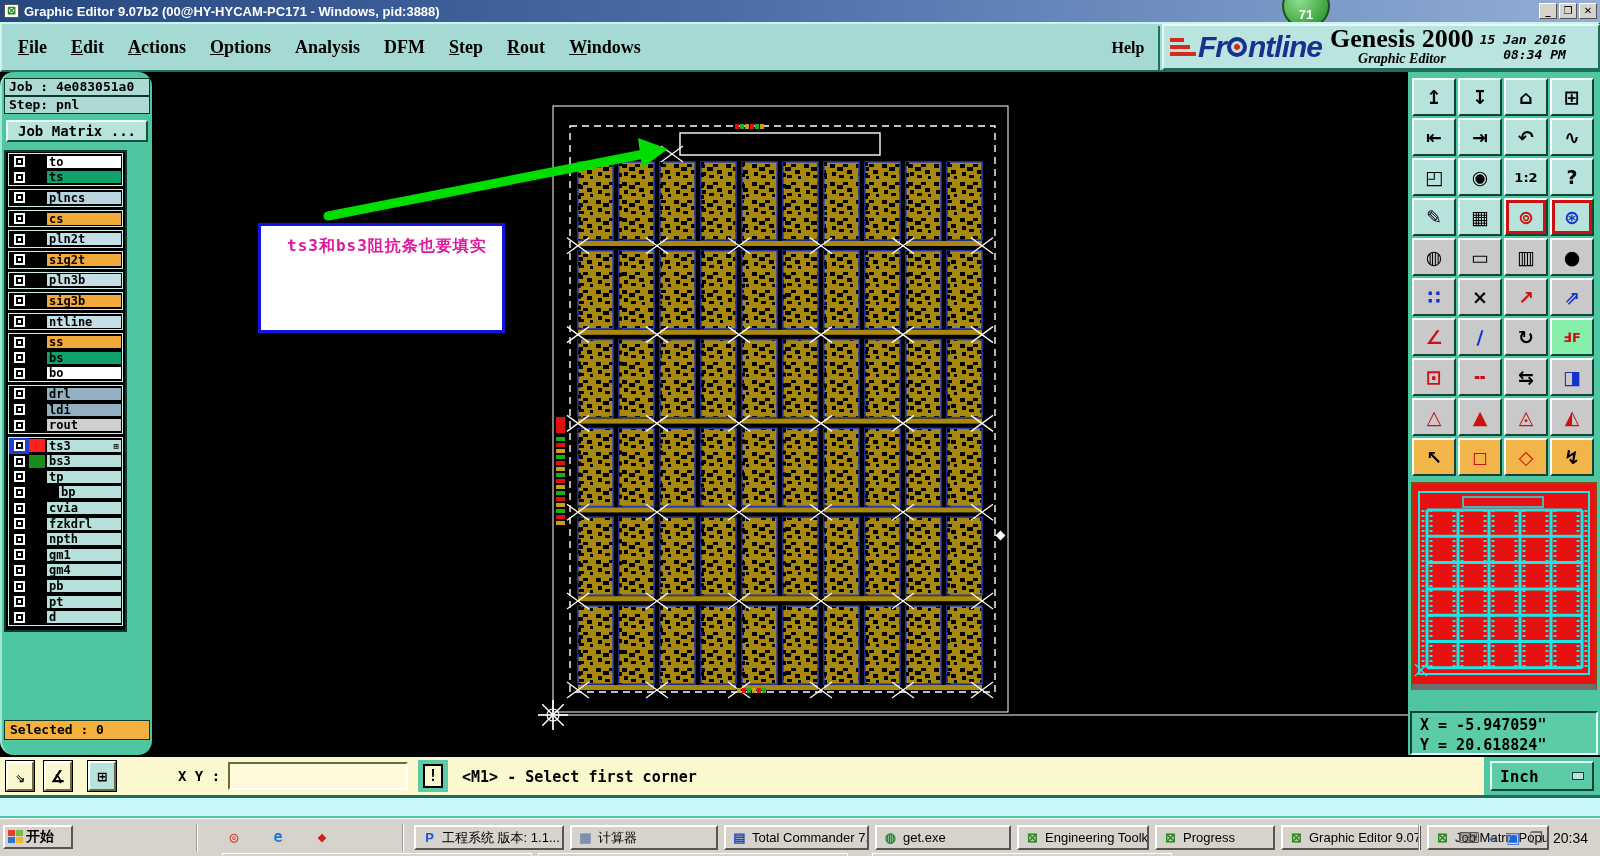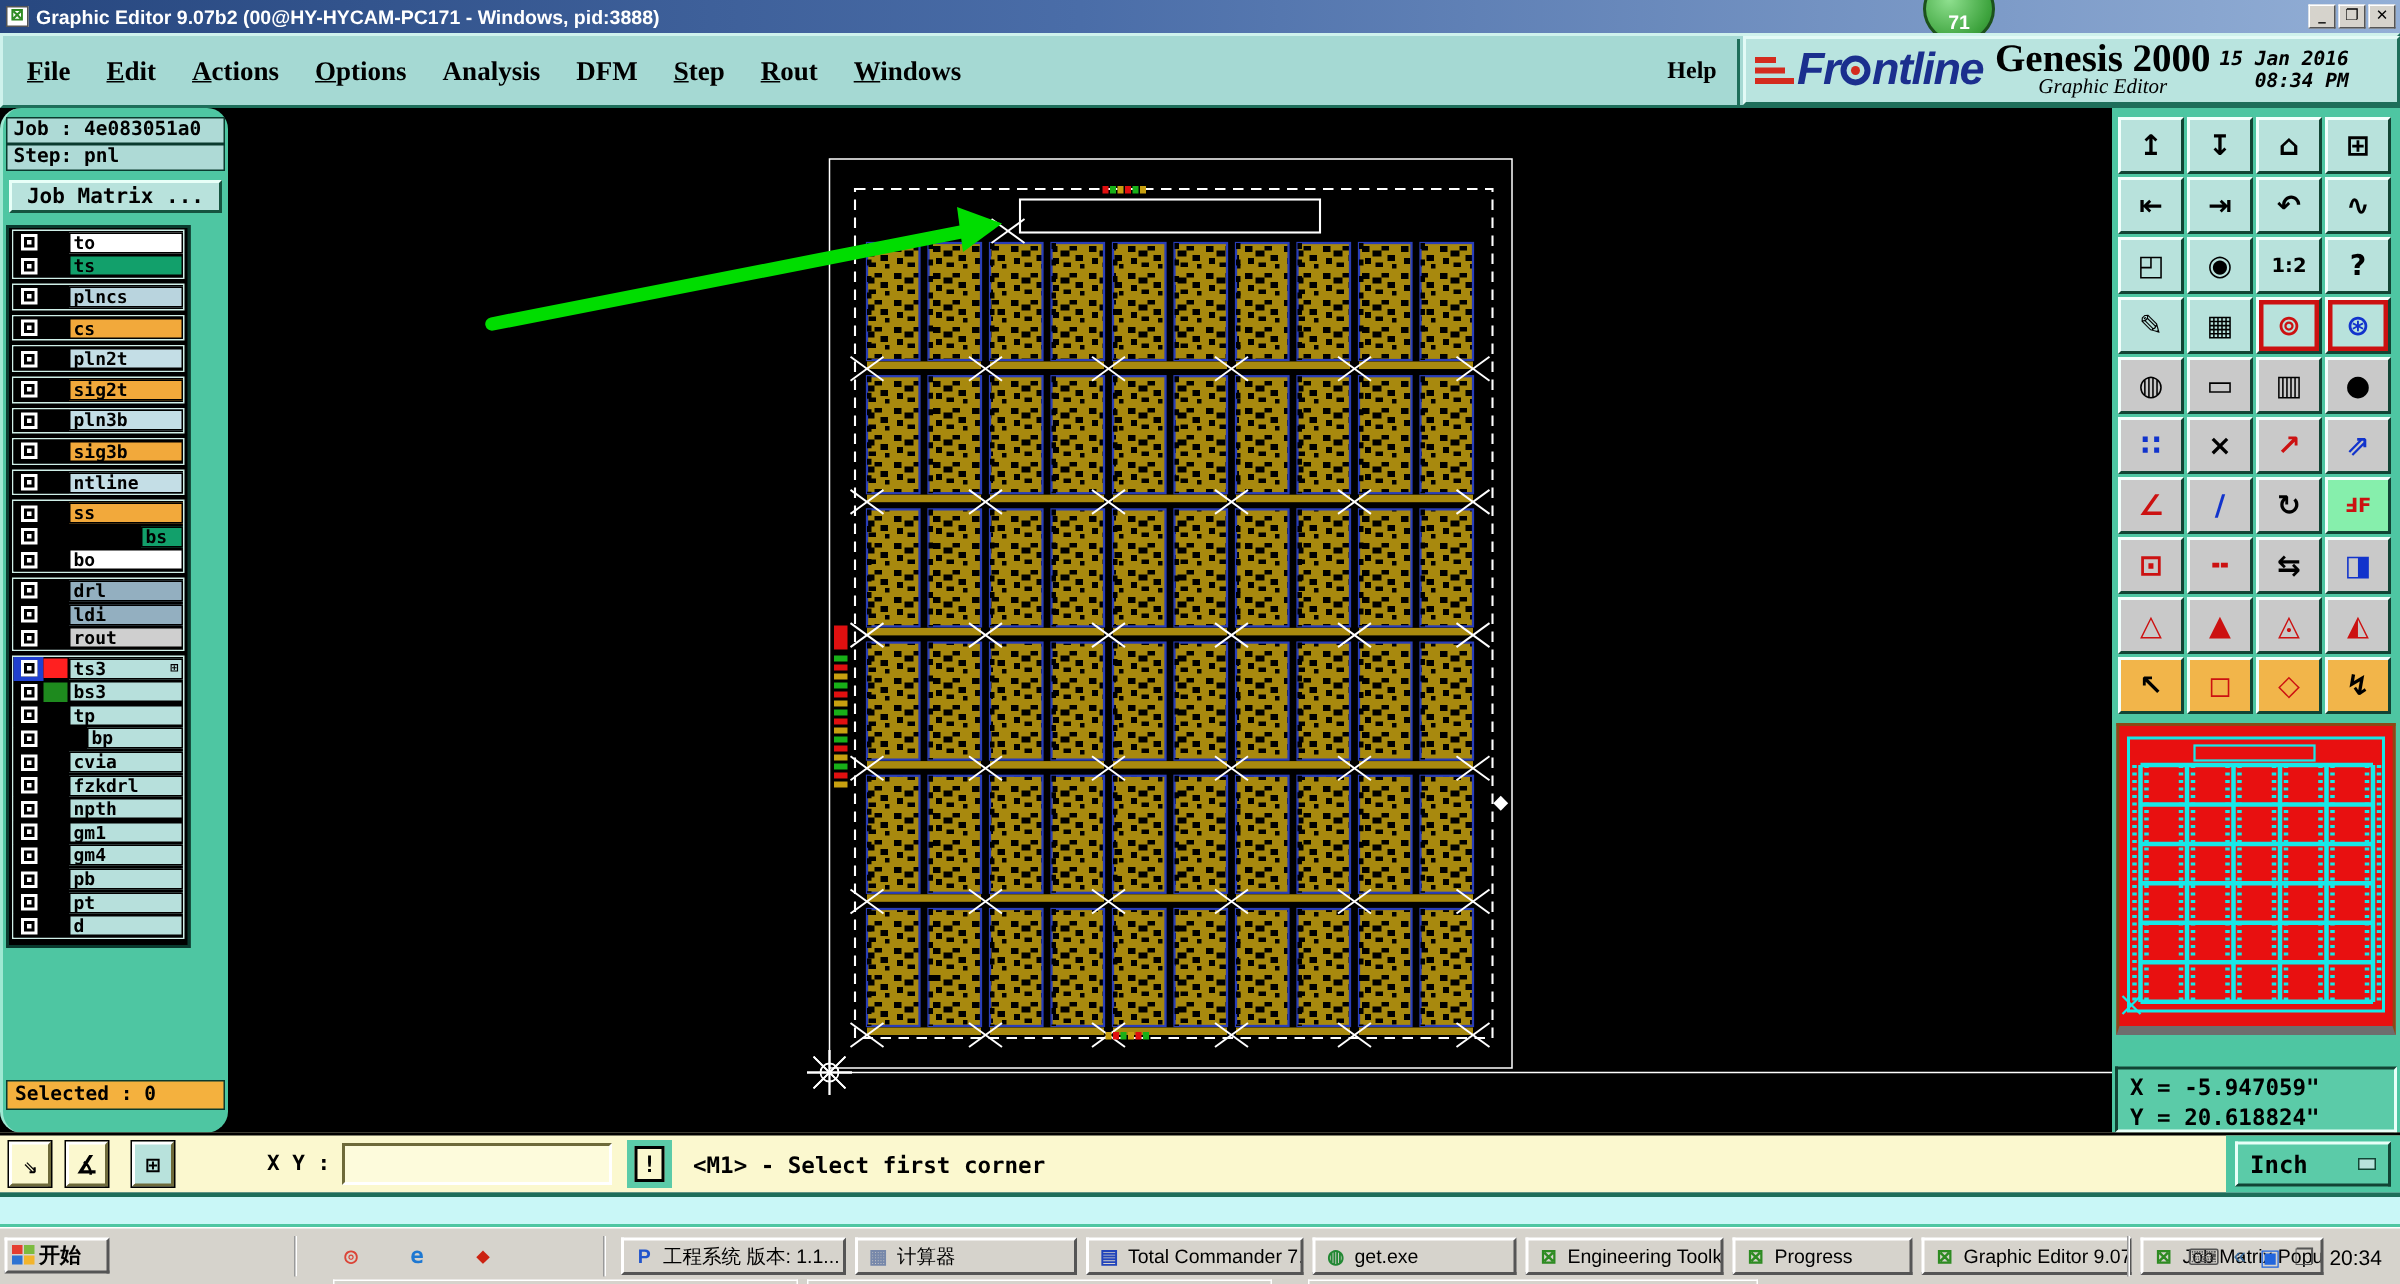--- a/index.html
+++ b/index.html
@@ -37,21 +37,21 @@
     display:flex;align-items:center;padding:0 6px;}
   .fl-stripes{display:flex;flex-direction:column;gap:3px;margin-right:2px;}
   .fl-stripes i{display:block;height:4px;background:#D42B1E;}
   .fl-text{color:#1B2F8E;font-family:"Liberation Sans",sans-serif;font-weight:bold;
     font-style:italic;font-size:30px;letter-spacing:-1px;display:flex;align-items:center;}
   .fl-o{width:20px;height:20px;border:4px solid #1B2F8E;border-radius:50%;display:inline-flex;
     align-items:center;justify-content:center;margin:0 1px;}
   .fl-o i{width:6px;height:6px;background:#D42B1E;border-radius:50%;transform:rotate(45deg);}
   .brand-mid{margin-left:8px;text-align:center;}
   .genesis{font-family:"Liberation Serif",serif;font-weight:bold;font-size:26px;color:#000;line-height:24px;}
-  .gsub{font-family:"Liberation Serif",serif;font-style:italic;font-weight:normal;font-size:14px;}
+  .gsub{font-family:"Liberation Serif",serif;font-style:italic;font-weight:bold;font-size:14px;}
   .brand-date{margin-left:6px;font-style:italic;font-weight:bold;font-size:13px;
     text-align:right;line-height:15px;white-space:pre;}
   
   .sidebar{position:absolute;left:0;top:72px;width:152px;height:683px;background:#4EC6A2;
     border-left:2px solid #9FE8D2;border-radius:14px;}
   .side-box{position:absolute;left:2px;width:146px;height:18px;background:#AEDAD6;
     border:1px solid #0A3A2E;font-weight:bold;font-size:13px;line-height:16px;padding-left:4px;color:#000;}
   .jm-btn{position:absolute;left:4px;top:48px;width:142px;height:22px;background:#B8E2DC;
     border:2px solid #E8FFF8;border-right-color:#15533F;border-bottom-color:#15533F;
     font-weight:bold;font-size:14px;text-align:center;line-height:18px;color:#000;}
@@ -273,21 +273,21 @@
             <div class="cb"></div>
           </div>
           <div class="swcell" style="background: rgb(0, 0, 0);"></div>
           <div class="llabel" style="background: rgb(242, 169, 59);">ss</div>
         </div>
         <div class="lrow">
           <div class="cbcell">
             <div class="cb"></div>
           </div>
           <div class="swcell" style="background: rgb(0, 0, 0);"></div>
-          <div class="llabel" style="background: rgb(18, 160, 107); margin-left: 48px;">bs</div>
+          <div class="llabel" style="background: rgb(18, 160, 107);">bs</div>
         </div>
         <div class="lrow">
           <div class="cbcell">
             <div class="cb"></div>
           </div>
           <div class="swcell" style="background: rgb(0, 0, 0);"></div>
           <div class="llabel" style="background: rgb(255, 255, 255);">bo</div>
         </div>
       </div>
       <div class="lgroup">
@@ -684,20 +684,23 @@
         <line x1="411.6066017177982" y1="632.3933982822018" x2="390.3933982822018" y2="653.6066017177982" stroke="#fff" stroke-width="1.2"></line>
         <line x1="416" y1="643" x2="386" y2="643" stroke="#fff" stroke-width="1.2"></line>
         <line x1="411.60660171779824" y1="653.6066017177982" x2="390.39339828220176" y2="632.3933982822018" stroke="#fff" stroke-width="1.2"></line>
         <line x1="401" y1="658" x2="401" y2="628" stroke="#fff" stroke-width="1.2"></line>
         <line x1="390.3933982822018" y1="653.6066017177982" x2="411.6066017177982" y2="632.3933982822018" stroke="#fff" stroke-width="1.2"></line>
         <circle cx="401" cy="643" r="6" fill="none" stroke="#fff" stroke-width="1.2"></circle>
         <line x1="176" y1="144" x2="492" y2="82" stroke="#00DD00" stroke-width="9" stroke-linecap="round"></line>
         <path d="M516,77 L486,66 L490,96 z" fill="#00DD00"></path>
       </g>
   </svg>
+  <div class="anno">
+    <span>ts3和bs3阻抗条也要填实</span>
+  </div>
 </div>
 
 <div class="rpanel">
   <div id="toolbar">
       <div class="tb-btn" style="left: 4px; top: 6px; background: rgb(184, 226, 220);">↥</div>
       <div class="tb-btn" style="left: 50px; top: 6px; background: rgb(184, 226, 220);">↧</div>
       <div class="tb-btn" style="left: 96px; top: 6px; background: rgb(184, 226, 220);">⌂</div>
       <div class="tb-btn" style="left: 142px; top: 6px; background: rgb(184, 226, 220);">⊞</div>
       <div class="tb-btn" style="left: 4px; top: 46px; background: rgb(184, 226, 220);">⇤</div>
       <div class="tb-btn" style="left: 50px; top: 46px; background: rgb(184, 226, 220);">⇥</div>

